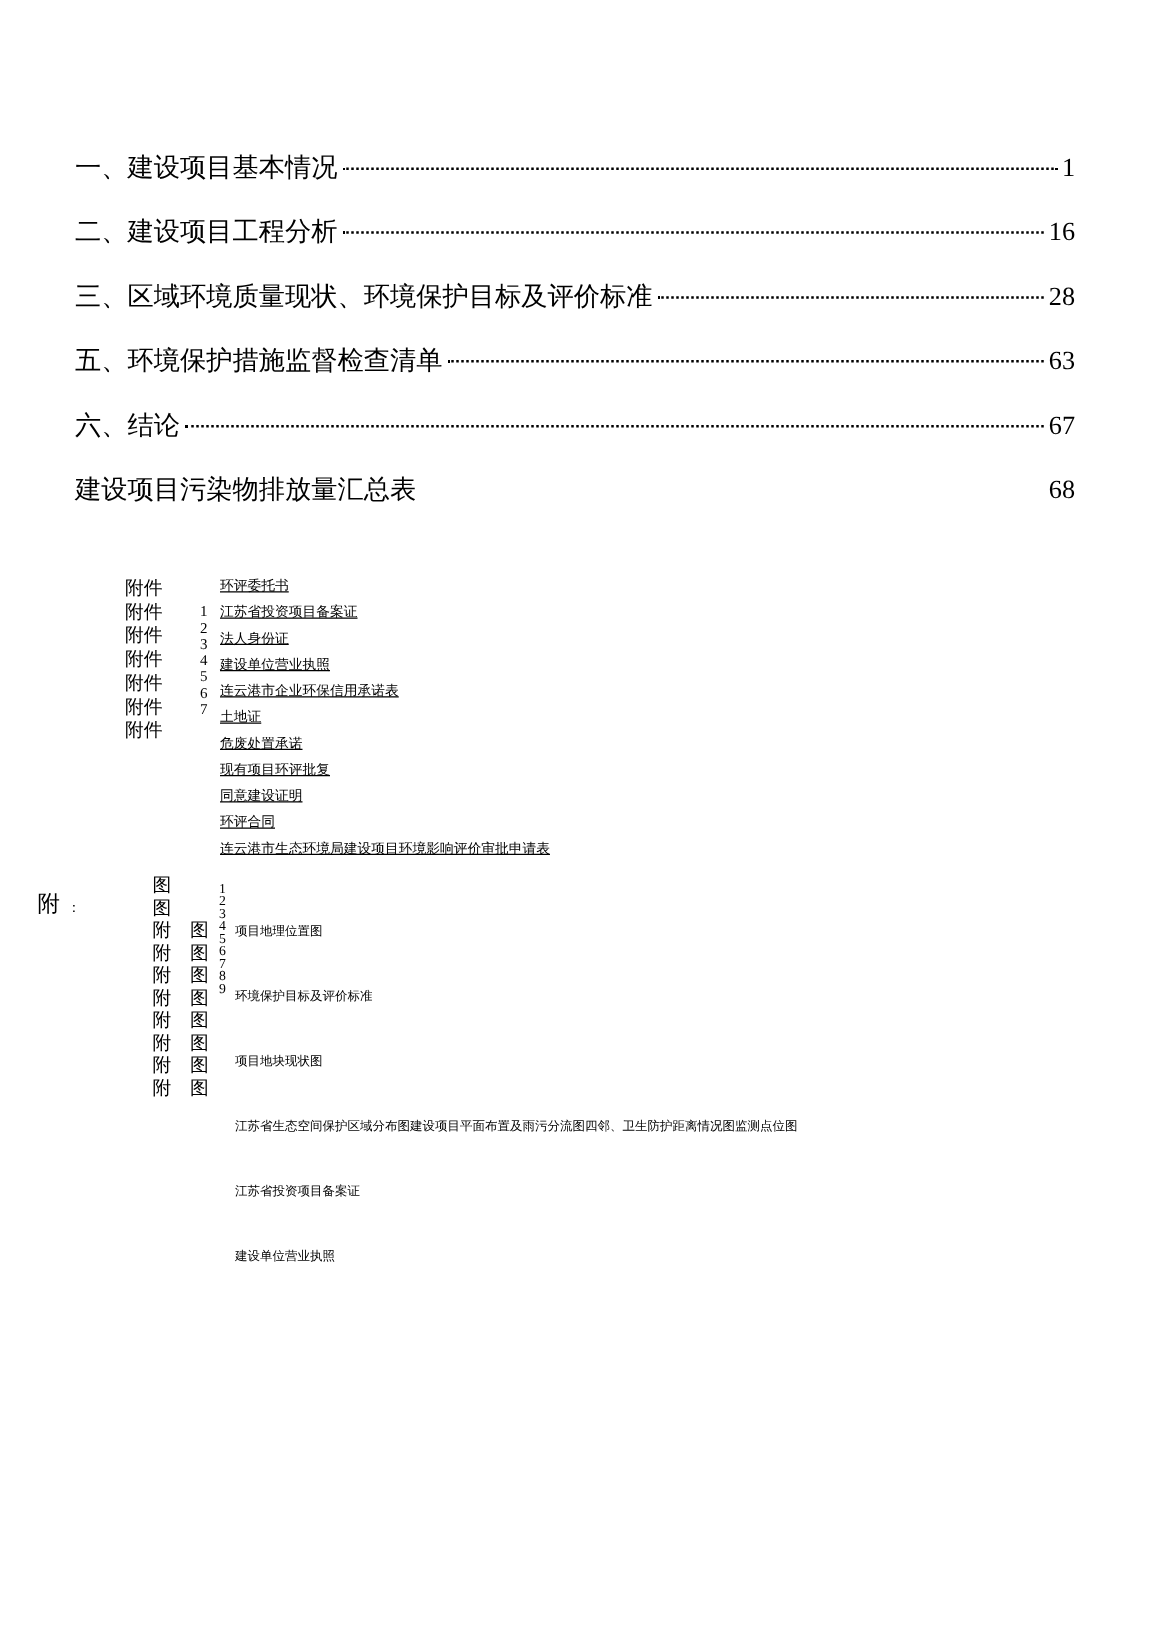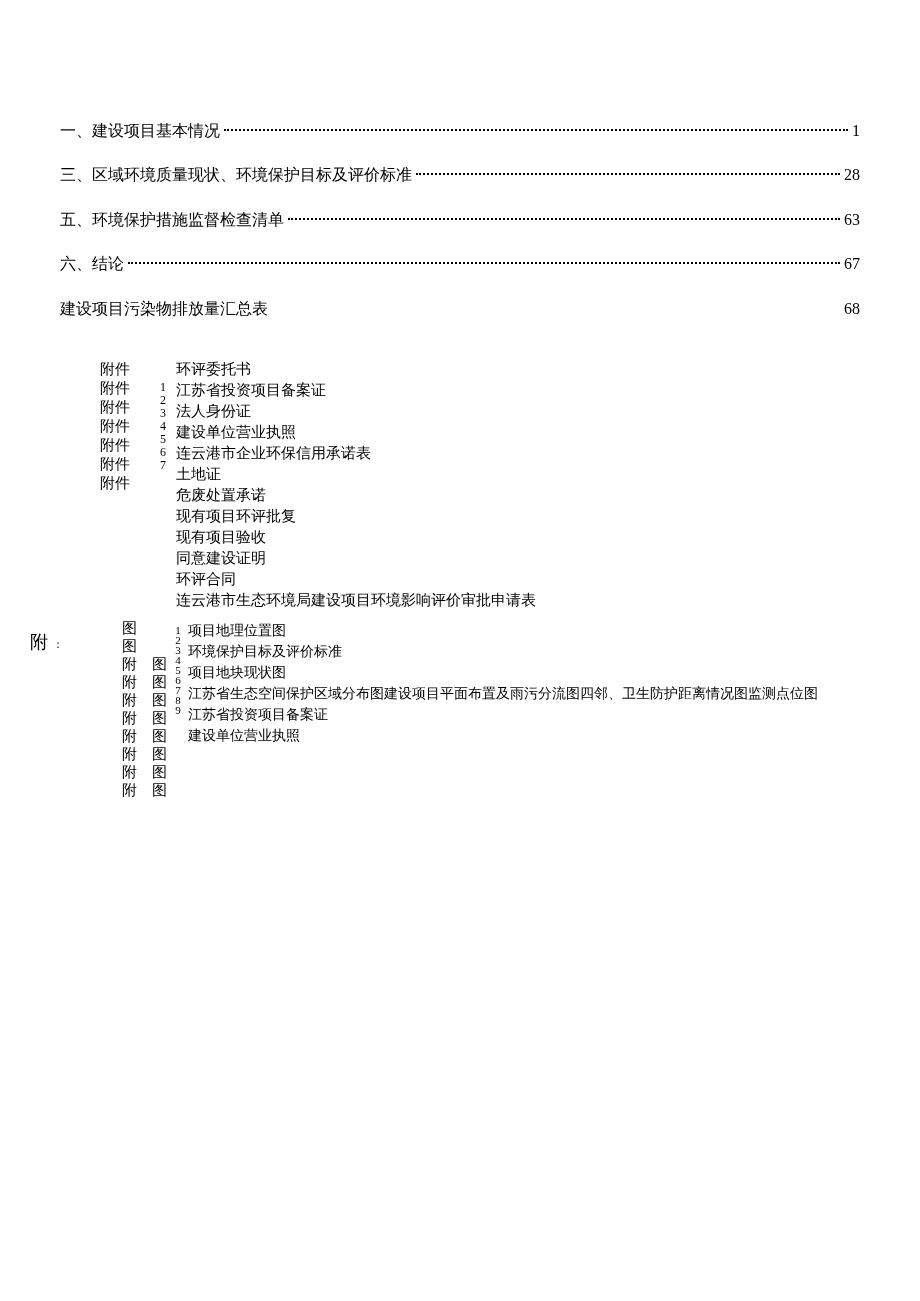--- a/index.html
+++ b/index.html
@@ -15,42 +15,42 @@
       position: relative;
       color: #000;
     }
     .page {
       padding: 120px 60px 60px 60px;
     }
     .toc-entry {
       display: flex;
       align-items: baseline;
       margin-bottom: 22px;
-      font-size: 16px;
+      font-size: 21px;
       line-height: 1.4;
     }
     .toc-label {
       white-space: nowrap;
     }
     .toc-dots {
       flex: 1;
       border-bottom: 2px dotted #000;
       margin: 0 4px;
       position: relative;
       top: -5px;
       height: 1em;
     }
     .toc-dots-light {
       flex: 1;
     }
     .toc-page {
       white-space: nowrap;
     }
     .toc-entry.last {
-      margin-bottom: 40px;
+      margin-bottom: 56px;
     }
     .attachments-block {
       margin-top: 24px;
       padding-left: 40px;
       position: relative;
       font-size: 16px;
     }
     .attach-row {
       display: flex;
       align-items: flex-start;
@@ -79,21 +79,22 @@
     }
     .attach-col-right {
       flex: 1;
       padding-left: 6px;
       display: flex;
       flex-direction: column;
     }
     .attach-right-item {
       height: 21px;
       white-space: nowrap;
-      font-size: 15px;
+      font-size: 11px;
+      text-decoration: underline;
     }
     .figures-block {
       margin-top: 8px;
       position: relative;
       font-size: 16px;
     }
     .fig-header {
       position: absolute;
       left: -30px;
       top: 10px;
@@ -131,34 +132,40 @@
       padding-top: 4px;
     }
     .fig-col-right {
       flex: 1;
       padding-left: 4px;
       display: flex;
       flex-direction: column;
     }
     .fig-right-item {
       line-height: 1.5;
-      font-size: 14px;
+      font-size: 10px;
       white-space: normal;
+      margin-top: 37px;
     }
   </style>
 </head>
 <body>
 
 <div class="page">
 
   <div>
     <div class="toc-entry">
       <span class="toc-label">一、建设项目基本情况</span>
       <span class="toc-dots"></span>
       <span class="toc-page">1</span>
+    </div>
+    <div class="toc-entry">
+      <span class="toc-label">二、建设项目工程分析</span>
+      <span class="toc-dots"></span>
+      <span class="toc-page">16</span>
     </div>
     <div class="toc-entry">
       <span class="toc-label">三、区域环境质量现状、环境保护目标及评价标准</span>
       <span class="toc-dots"></span>
       <span class="toc-page">28</span>
     </div>
     <div class="toc-entry">
       <span class="toc-label">五、环境保护措施监督检查清单</span>
       <span class="toc-dots"></span>
       <span class="toc-page">63</span>
@@ -189,21 +196,20 @@
       <div class="attach-num-col">1234567</div>
       <div class="attach-col-right">
         <div class="attach-right-item">环评委托书</div>
         <div class="attach-right-item">江苏省投资项目备案证</div>
         <div class="attach-right-item">法人身份证</div>
         <div class="attach-right-item">建设单位营业执照</div>
         <div class="attach-right-item">连云港市企业环保信用承诺表</div>
         <div class="attach-right-item">土地证</div>
         <div class="attach-right-item">危废处置承诺</div>
         <div class="attach-right-item">现有项目环评批复</div>
-        <div class="attach-right-item">现有项目验收</div>
         <div class="attach-right-item">同意建设证明</div>
         <div class="attach-right-item">环评合同</div>
         <div class="attach-right-item">连云港市生态环境局建设项目环境影响评价审批申请表</div>
       </div>
     </div>
   </div>
 
   <div class="figures-block">
     <div class="fig-header">
       <span>附</span>

